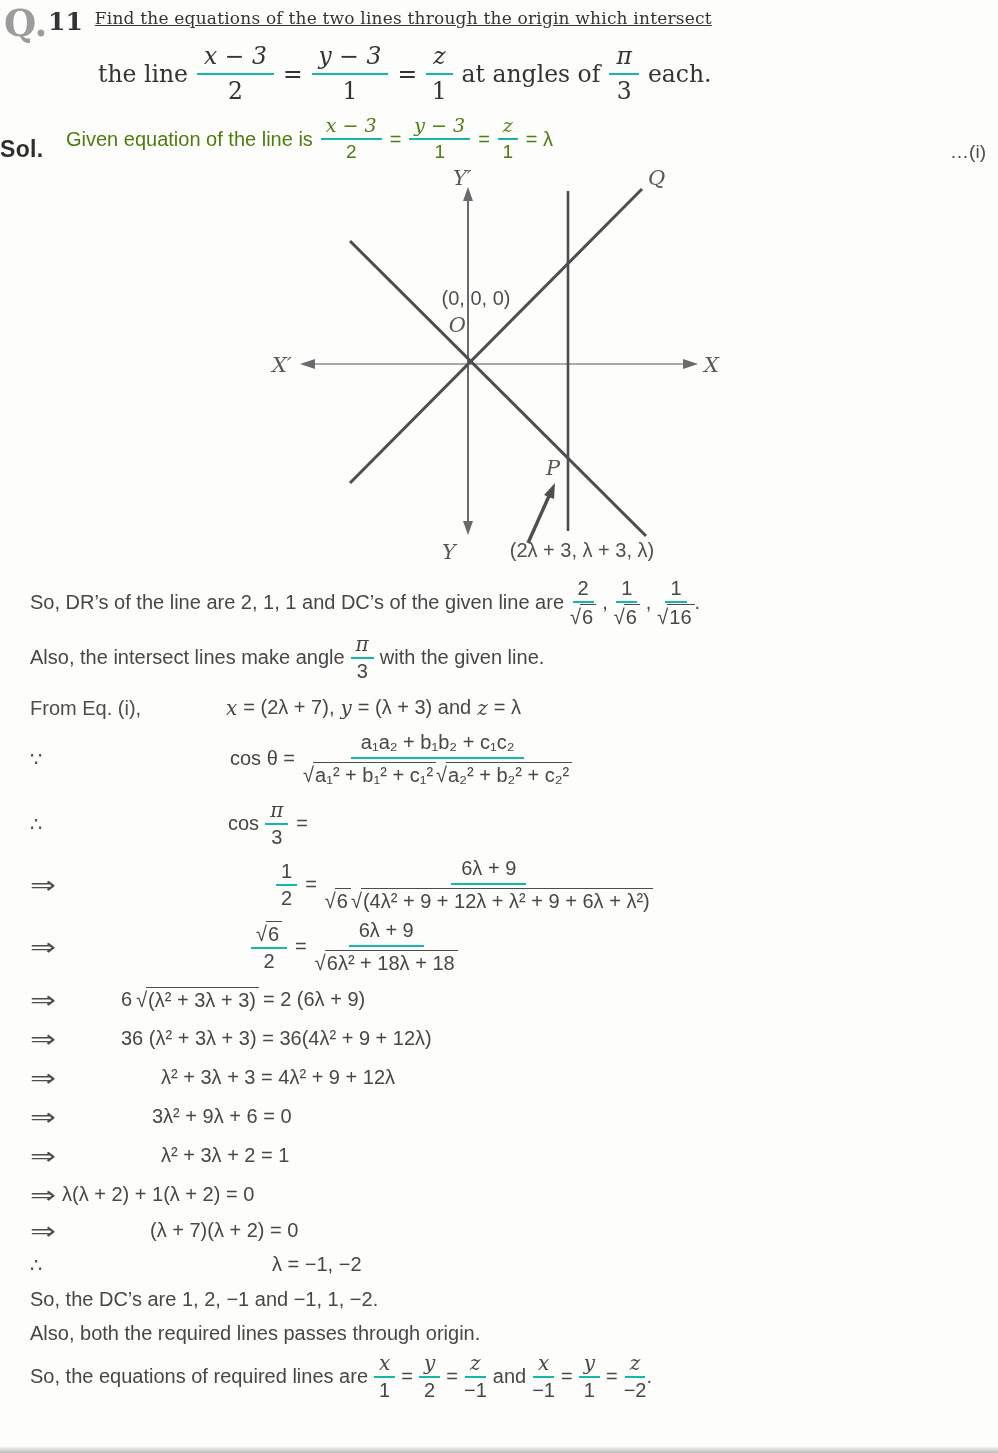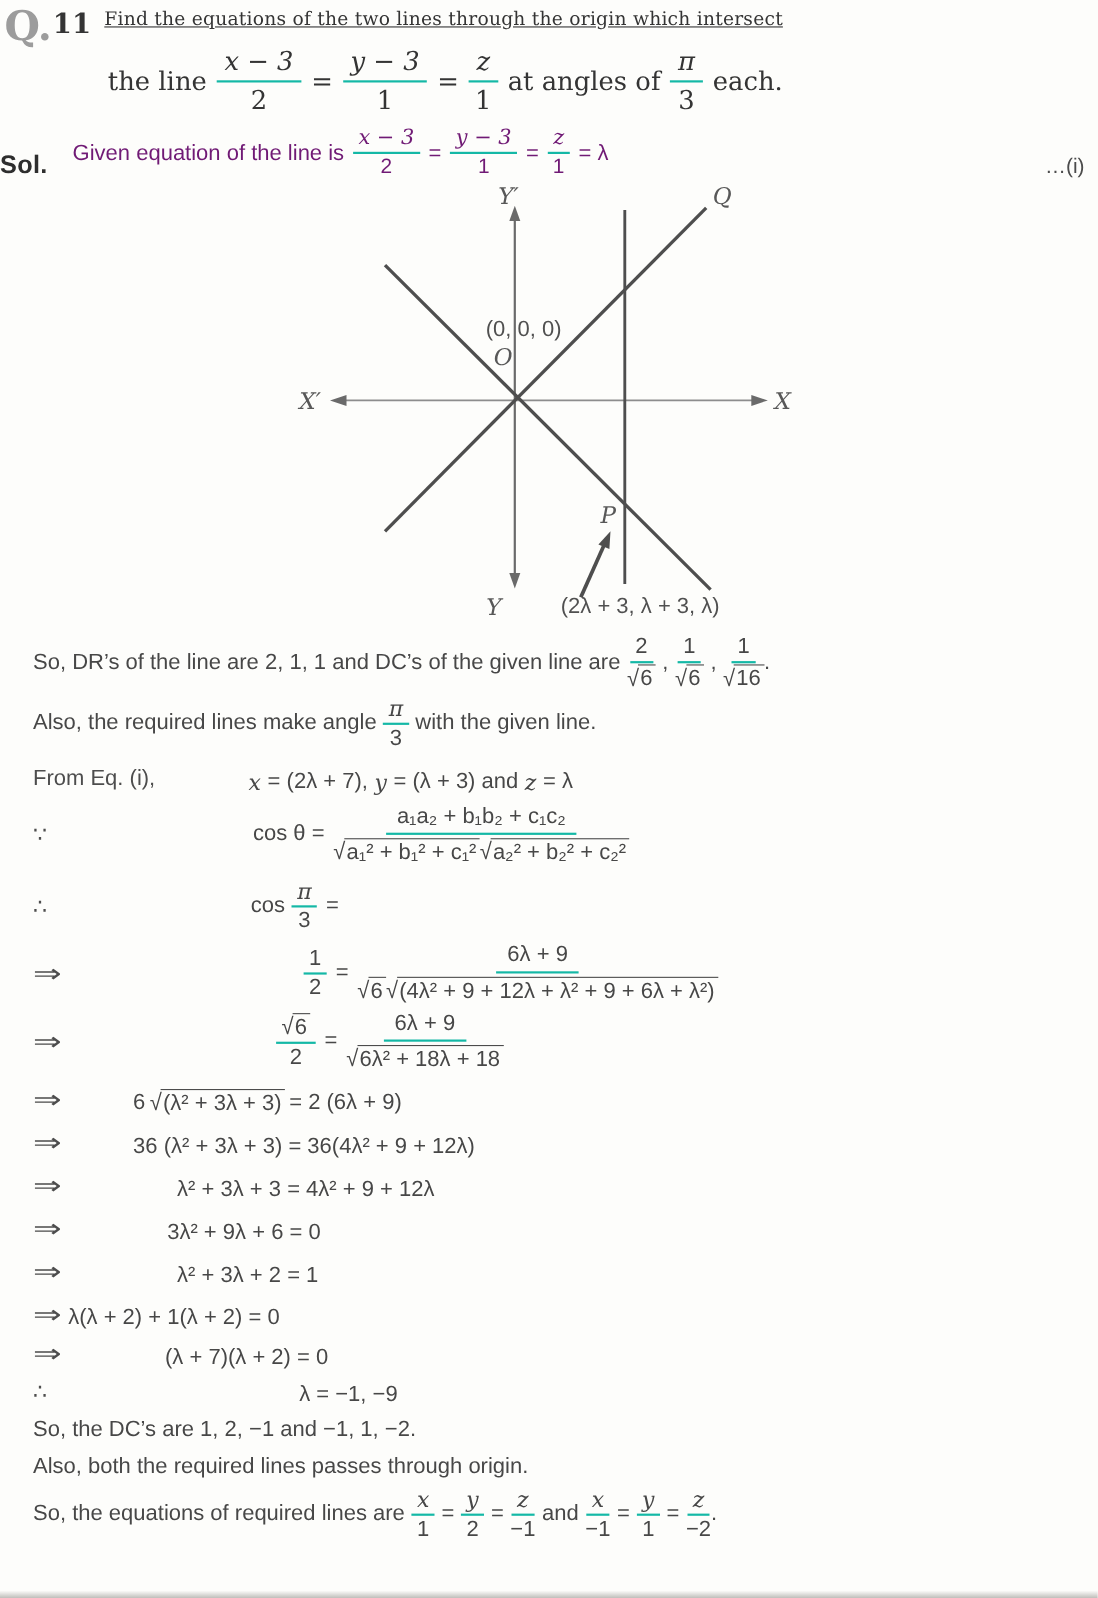--- a/index.html
+++ b/index.html
@@ -27,35 +27,35 @@
   .it{font-family:"DejaVu Serif","Liberation Serif",serif;font-style:italic;}
 
   
   .sq{white-space:nowrap;display:inline-block;}
   .sq>.sg{display:inline-block;transform:scaleY(1.05);}
   .sq>.ra{display:inline-block;border-top:1.8px solid #4c4c4c;padding:1px 3px 0 2px;margin-left:-1px;}
 
   
   .sol-row{display:flex;align-items:flex-end;margin:10px 6px 0 0;}
   .sol-label{font-weight:bold;font-size:23px;color:#2e2e2e;width:66px;flex:none;font-family:"Liberation Sans",sans-serif;letter-spacing:.3px;}
-  .sol-body{display:flex;align-items:center;gap:8px;font-size:20px;color:#701a75;}
+  .sol-body{display:flex;align-items:center;gap:8px;font-size:20px;color:#4d7c0f;}
   .sol-body .fr{font-size:19px;}
   .eq-ref{margin-left:auto;font-size:19px;color:#4c4c4c;padding-right:6px;}
 
   
   .diagram{position:relative;height:402px;margin-top:2px;}
   .diagram svg{position:absolute;left:270px;top:0;}
   .dlabel{font:italic 21px "DejaVu Serif","Liberation Serif",serif;fill:#585858;}
   .dcoord{font:20px "Liberation Sans","DejaVu Sans",sans-serif;fill:#505050;}
 
   
   .body-col{padding:10px 18px 0 30px;font-size:20px;color:#474747;}
   .para-inline{display:flex;align-items:center;gap:6px;white-space:nowrap;}
   .para{line-height:1.3;}
-  .eqrow{position:relative;display:flex;align-items:flex-end;min-height:30px;}
+  .eqrow{position:relative;display:flex;align-items:center;min-height:30px;}
   .rlabel{position:absolute;left:0;top:50%;transform:translateY(-50%);font-size:20px;color:#4d4d4d;}
   .rlabel.imp{font-size:23px;transform:translateY(-50%) scaleX(1.35);transform-origin:left center;}
   .rbody{display:flex;align-items:center;gap:8px;white-space:nowrap;}
   .bigfr>.n{padding:0 10px 3px;}
   .bigfr>.d{padding-top:3px;}
 
   .bottom-edge{position:absolute;left:0;right:0;bottom:0;height:7px;
     background:linear-gradient(rgba(255,255,255,0),#bdbcb8);}
 </style>
 </head>
@@ -164,21 +164,21 @@
       </span>
       <span>,</span>
       <span class="fr">
         <span class="n">1</span>
         <span class="d"><span class="sq"><span class="sg">√</span><span class="ra">16</span></span></span>
       </span>
       <span style="margin-left:-6px">.</span>
     </div>
 
     <div class="para-inline" style="margin-top:4px">
-      <span>Also, the required lines make angle</span>
+      <span>Also, the intersect lines make angle</span>
       <span class="fr">
         <span class="n it">π</span>
         <span class="d">3</span>
       </span>
       <span>with the given line.</span>
     </div>
 
     <div class="eqrow" style="margin-top:10px">
       <span class="rlabel">From Eq. (i),</span>
       <span class="rbody" style="margin-left:196px;gap:6px">
@@ -285,21 +285,21 @@
     </div>
     <div class="eqrow" style="margin-top:6px">
       <span class="rlabel imp">⇒</span>
       <span class="rbody" style="margin-left:120px">
           <span>(λ + 7)(λ + 2) = 0</span>
         </span>
     </div>
     <div class="eqrow" style="margin-top:4px">
       <span class="rlabel">∴</span>
       <span class="rbody" style="margin-left:242px">
-          <span>λ = −1, −9</span>
+          <span>λ = −1, −2</span>
         </span>
     </div>
 
     <div class="para" style="margin-top:6px">So, the DC’s are 1, 2, −1 and −1, 1, −2.</div>
     <div class="para" style="margin-top:8px">Also, both the required lines passes through origin.</div>
 
     <div class="para-inline" style="margin-top:6px">
       <span>So, the equations of required lines are</span>
       <span class="fr">
         <span class="n it">x</span>

